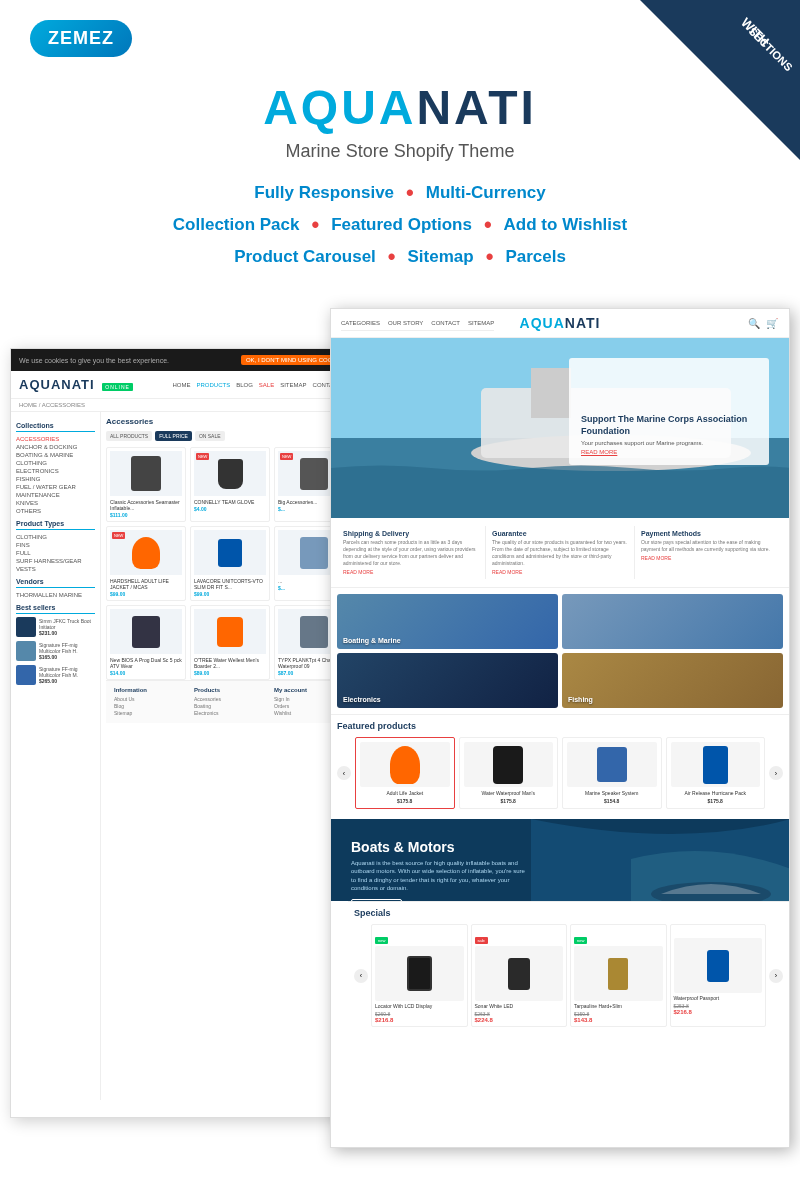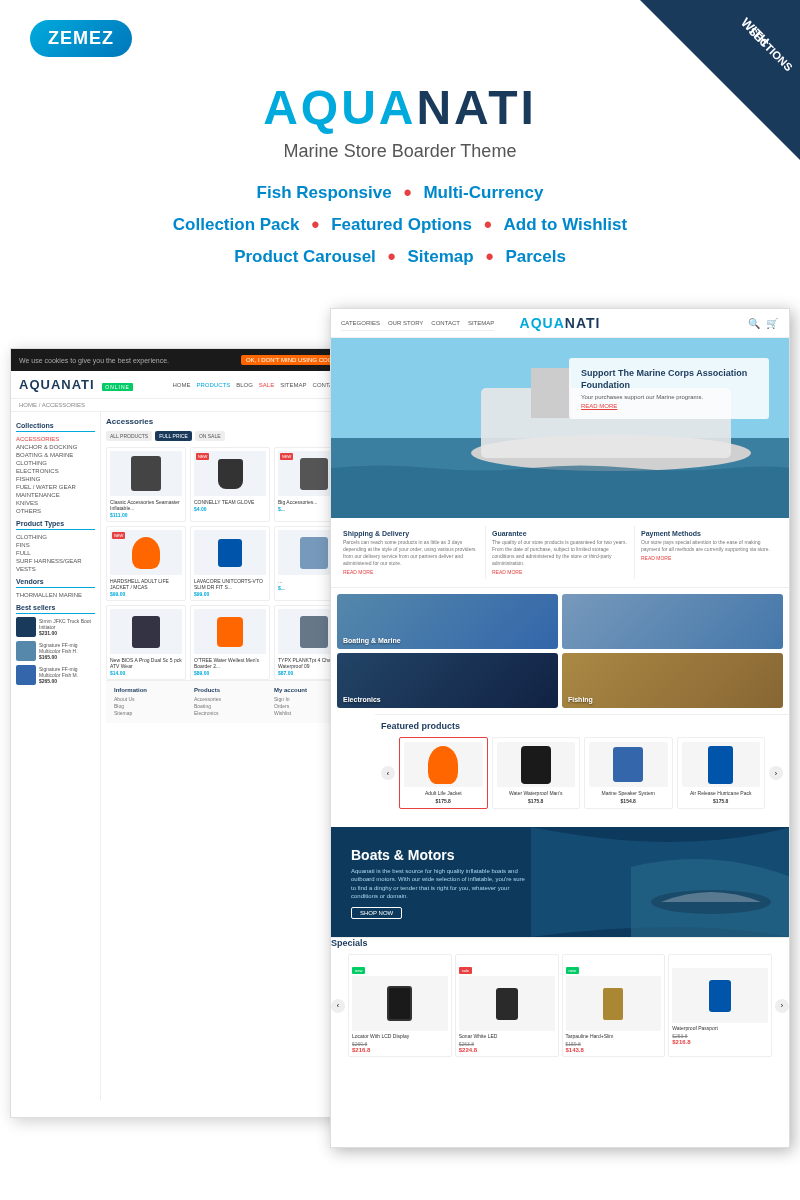--- a/index.html
+++ b/index.html
@@ -353,20 +353,21 @@
       background: rgba(255,255,255,0.85);
       padding: 10px 12px;
       border-radius: 3px;
       max-width: 200px;
     }
     .hero-title-sm {
       font-size: 9px;
       font-weight: bold;
       color: #1a3a5c;
       line-height: 1.3;
+      margin-top: 46px;
     }
     .hero-subtitle-sm {
       font-size: 6px;
       color: #555;
       margin-top: 3px;
     }
     .hero-link {
       font-size: 6px;
       color: #e84040;
       text-decoration: underline;
@@ -447,21 +448,20 @@
       color: white;
       font-size: 7px;
       font-weight: bold;
       text-shadow: 0 1px 2px rgba(0,0,0,0.5);
     }
 
     
     .featured-section {
       padding: 6px;
       border-top: 1px solid #eee;
-      margin-left: 44px;
     }
     .featured-carousel {
       display: flex;
       gap: 4px;
       align-items: center;
       position: relative;
     }
     .carousel-arrow {
       width: 14px;
       height: 14px;
@@ -508,25 +508,25 @@
       font-size: 5px;
       color: #555;
     }
     .featured-price span {
       font-weight: bold;
       color: #333;
     }
 
     
     .boats-banner {
-      height: 110px;
+      height: 82px;
       background: linear-gradient(135deg, #0d3a5c 0%, #1a5c8a 40%, #0d2a3c 100%);
       position: relative;
       overflow: hidden;
-      margin-top: 12px;
+      margin-top: 4px;
     }
     .boats-text {
       position: absolute;
       left: 20px;
       top: 20px;
       color: white;
     }
     .boats-title {
       font-size: 14px;
       font-weight: bold;
@@ -544,21 +544,23 @@
       background: transparent;
       border: 1px solid white;
       color: white;
       font-size: 6px;
       padding: 2px 8px;
       border-radius: 2px;
     }
 
     
     .specials-section {
+      padding: 6px;
       border-top: 1px solid #eee;
+      margin-left: 17px;
     }
     .specials-carousel {
       display: flex;
       gap: 3px;
       align-items: center;
     }
     .specials-products {
       display: flex;
       gap: 3px;
       flex: 1;
@@ -677,26 +679,26 @@
       <polygon points="0,0 160,0 160,160" fill="#1a3a5c"></polygon>
       <text x="112" y="35" fill="white" font-size="13" font-weight="bold" text-anchor="middle" transform="rotate(45, 112, 35)">WITH</text>
       <text x="128" y="52" fill="white" font-size="11" font-weight="bold" text-anchor="middle" transform="rotate(45, 128, 52)">SECTIONS</text>
     </svg>
   </div>
 
   <div class="title-section">
     <div class="main-title">
       <span class="title-aqua">AQUA</span><span class="title-nati">NATI</span>
     </div>
-    <div class="subtitle">Marine Store Boarder Theme</div>
+    <div class="subtitle">Marine Store Shopify Theme</div>
   </div>
 
   <div class="features">
     <div class="features-row">
-      <span class="feature-item">Fish Responsive</span>
+      <span class="feature-item">Fully Responsive</span>
       <span class="feature-bullet">•</span>
       <span class="feature-item">Multi-Currency</span>
     </div>
     <div class="features-row">
       <span class="feature-item">Collection Pack</span>
       <span class="feature-bullet">•</span>
       <span class="feature-item">Featured Options</span>
       <span class="feature-bullet">•</span>
       <span class="feature-item">Add to Wishlist</span>
     </div>

